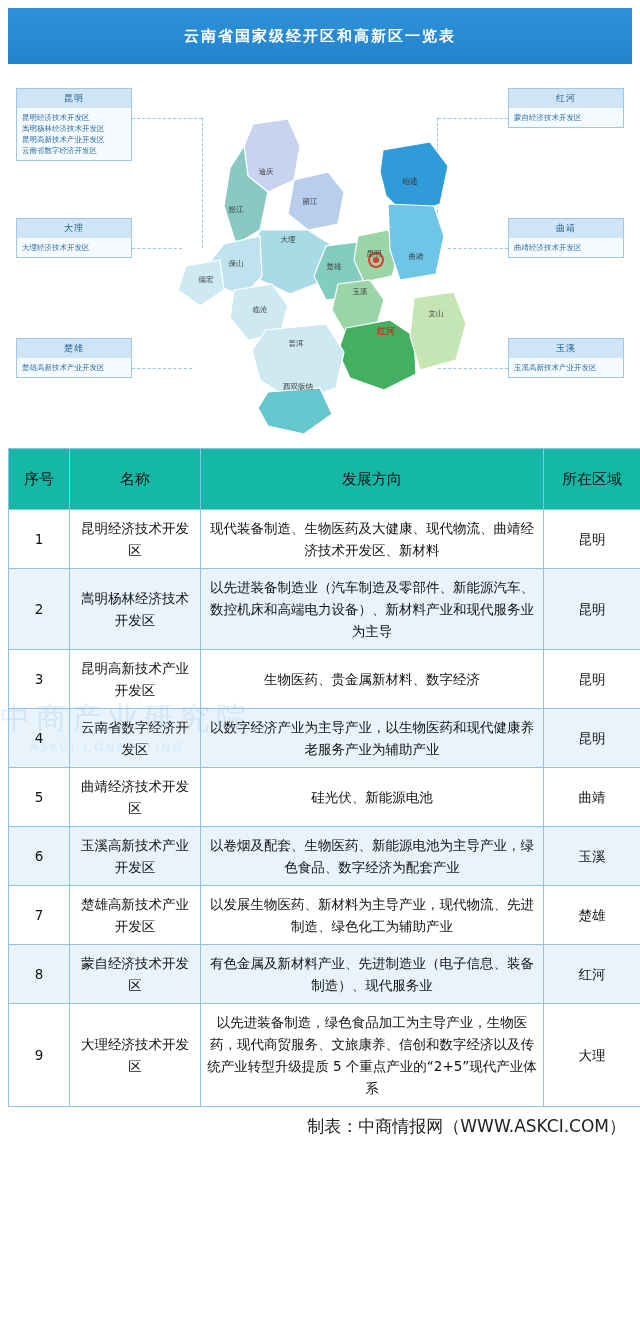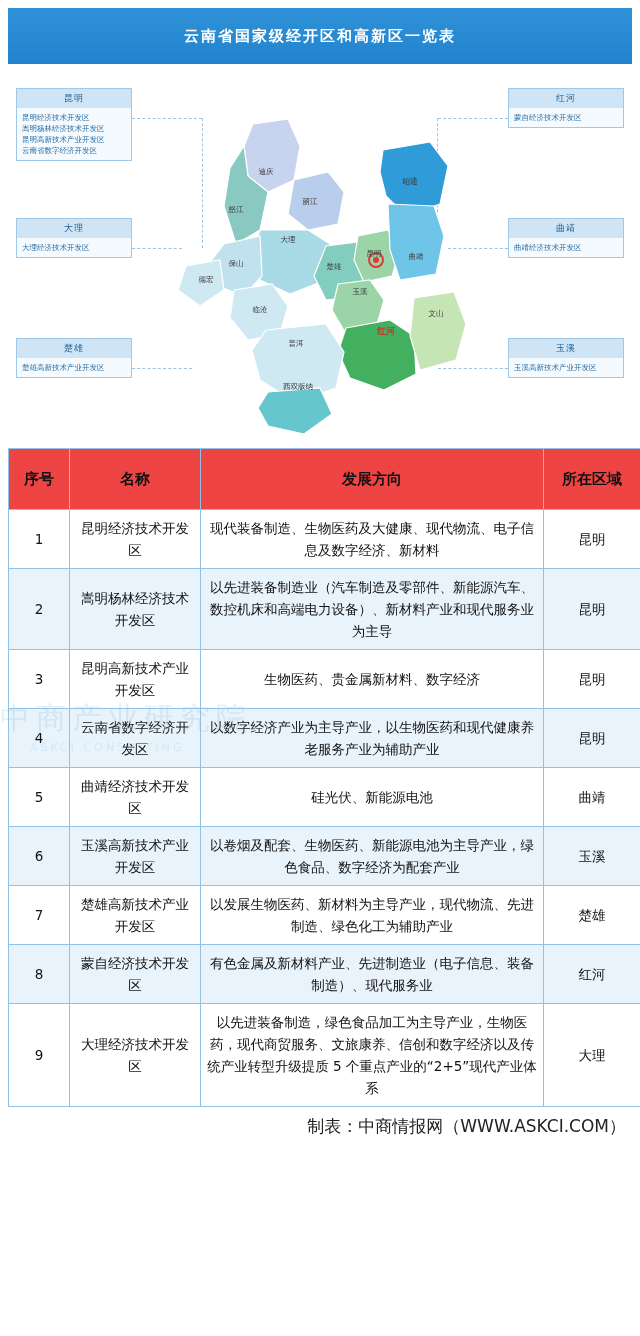--- a/index.html
+++ b/index.html
@@ -120,22 +120,22 @@
   th,td{
     border:1px solid #8fc2e6;
     text-align:center;
     vertical-align:middle;
     font-size:13.5px;
     line-height:22px;
     padding:7px 6px;
     color:#111;
   }
   thead th{
-    background:#ef4444;
-    font-weight:bold;
+    background:#14b8a6;
+    font-weight:normal;
     font-size:15px;
     height:46px;
   }
   tbody tr:nth-child(odd) td{background:#ffffff;}
   tbody tr:nth-child(even) td{background:#e9f3fb;}
   td.col-no{width:48px;}
   td.col-name{width:118px;}
   td.col-dir{width:330px;text-align:center;}
   td.col-area{width:84px;}
   th.col-no{width:48px;}
@@ -286,21 +286,21 @@
         <th class="col-no">序号</th>
         <th class="col-name">名称</th>
         <th class="col-dir">发展方向</th>
         <th class="col-area">所在区域</th>
       </tr>
     </thead>
     <tbody id="table-body">
         <tr>
           <td class="col-no">1</td>
           <td class="col-name">昆明经济技术开发区</td>
-          <td class="col-dir">现代装备制造、生物医药及大健康、现代物流、电子信息及数字经济、新材料</td>
+          <td class="col-dir">现代装备制造、生物医药及大健康、现代物流、曲靖经济技术开发区、新材料</td>
           <td class="col-area">昆明</td>
         </tr>
         <tr>
           <td class="col-no">2</td>
           <td class="col-name">嵩明杨林经济技术开发区</td>
           <td class="col-dir">以先进装备制造业（汽车制造及零部件、新能源汽车、数控机床和高端电力设备）、新材料产业和现代服务业为主导</td>
           <td class="col-area">昆明</td>
         </tr>
         <tr>
           <td class="col-no">3</td>

